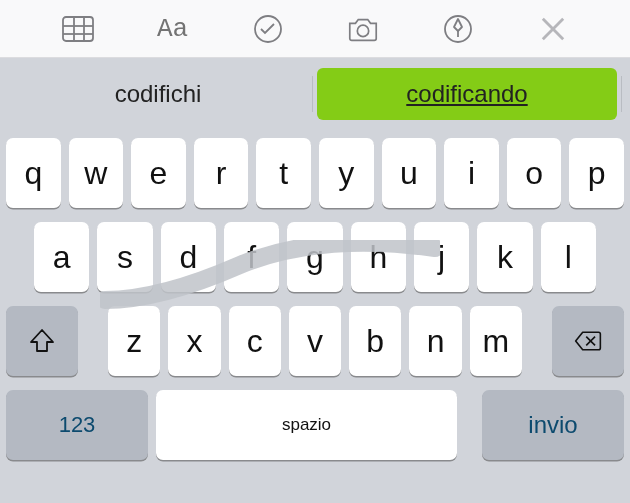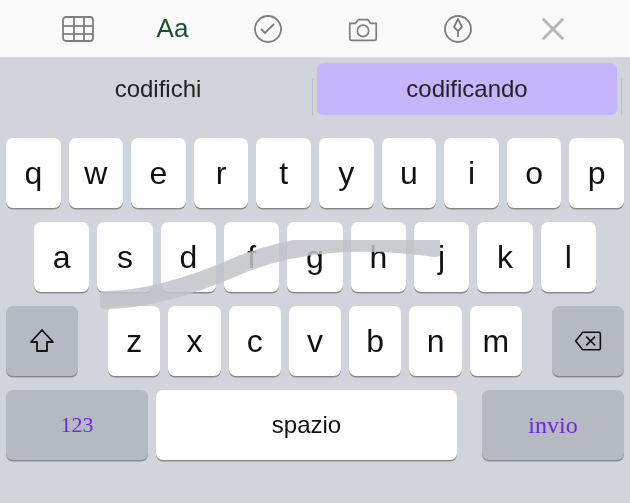--- a/index.html
+++ b/index.html
@@ -11,40 +11,40 @@
     background: #f9f9fa;
     border-bottom: 1px solid #dcdcdf;
     display: flex;
     align-items: center;
     justify-content: space-around;
     padding: 0 30px;
     color: #7e7e82;
   }
   .toolbar .tool { width: 40px; display:flex; align-items:center; justify-content:center; }
   .toolbar svg { width: 34px; height: 34px; stroke: #7e7e82; fill: none; stroke-width: 1.8; }
-  .toolbar .aa { font-size: 26px; letter-spacing: 0px; color:#14532d; }
+  .toolbar .aa { font-size: 26px; letter-spacing: 0px; color:#737373;font-family:Liberation Mono, monospace; }
   .toolbar .x { font-size: 30px; color:#b6b6ba; }
 
   .suggestions {
     height: 72px;
     display: flex;
-    align-items: flex-end;
+    align-items: center;
     padding: 15px 8px;
     gap: 4px;
   }
   .divider { width:1px; height:36px; background:#b9bcc2; }
   .sugg {
     flex: 1;
     height: 52px;
     display:flex; align-items:center; justify-content:center;
     font-size: 24px;
     color: #222;
     border-radius: 6px;
   }
-  .sugg.selected { background: #c4b5fd; }
+  .sugg.selected { background: #84cc16; text-decoration: underline; }
 
   .keyboard {
     padding: 8px 6px 6px 6px;
     display:flex; flex-direction:column; gap:14px;
     position: relative;
   }
   .swipe-trail {
     position:absolute;
     left: 100px; top: 110px;
     width: 340px; height: 70px;
@@ -55,30 +55,30 @@
   .key {
     flex: 1;
     height: 70px;
     background: #ffffff;
     border-radius: 7px;
     box-shadow: 0 1.5px 0 #898a8d;
     display:flex; align-items:center; justify-content:center;
     font-size: 32px;
     color:#111;
   }
-  .key.mod { background:#b4b9c2; color:#6d28d9;font-family:Liberation Serif, serif; }
+  .key.mod { background:#b4b9c2; color:#0c4a6e; }
   .key.mod svg { width:30px; height:30px; stroke:#111; fill:none; stroke-width:1.8; }
   .krow.row2 { padding: 0 28px; }
   .krow.row3 .mod.shift { flex: 0 0 72px; }
   .krow.row3 .mod.back { flex: 0 0 72px; }
   .krow.row3 .spacer3 { width: 14px; }
   .krow.row3 .rowkeys { display:flex; gap:8px; flex:1; }
 
   .krow.row4 .symkey { flex: 0 0 142px; font-size:22px; }
-  .krow.row4 .space { flex: 1; font-size:24px; }
+  .krow.row4 .space { flex: 1; font-size:17px; }
   .krow.row4 .enter { flex: 0 0 142px; font-size:24px;margin-left:17px; }
 </style>
 </head>
 <body>
 
 <div class="toolbar">
   <div class="tool">
     <svg viewBox="0 0 34 28">
         <rect x="2" y="2" width="30" height="24" rx="3"></rect>
         <line x1="2" y1="11" x2="32" y2="11"></line>

